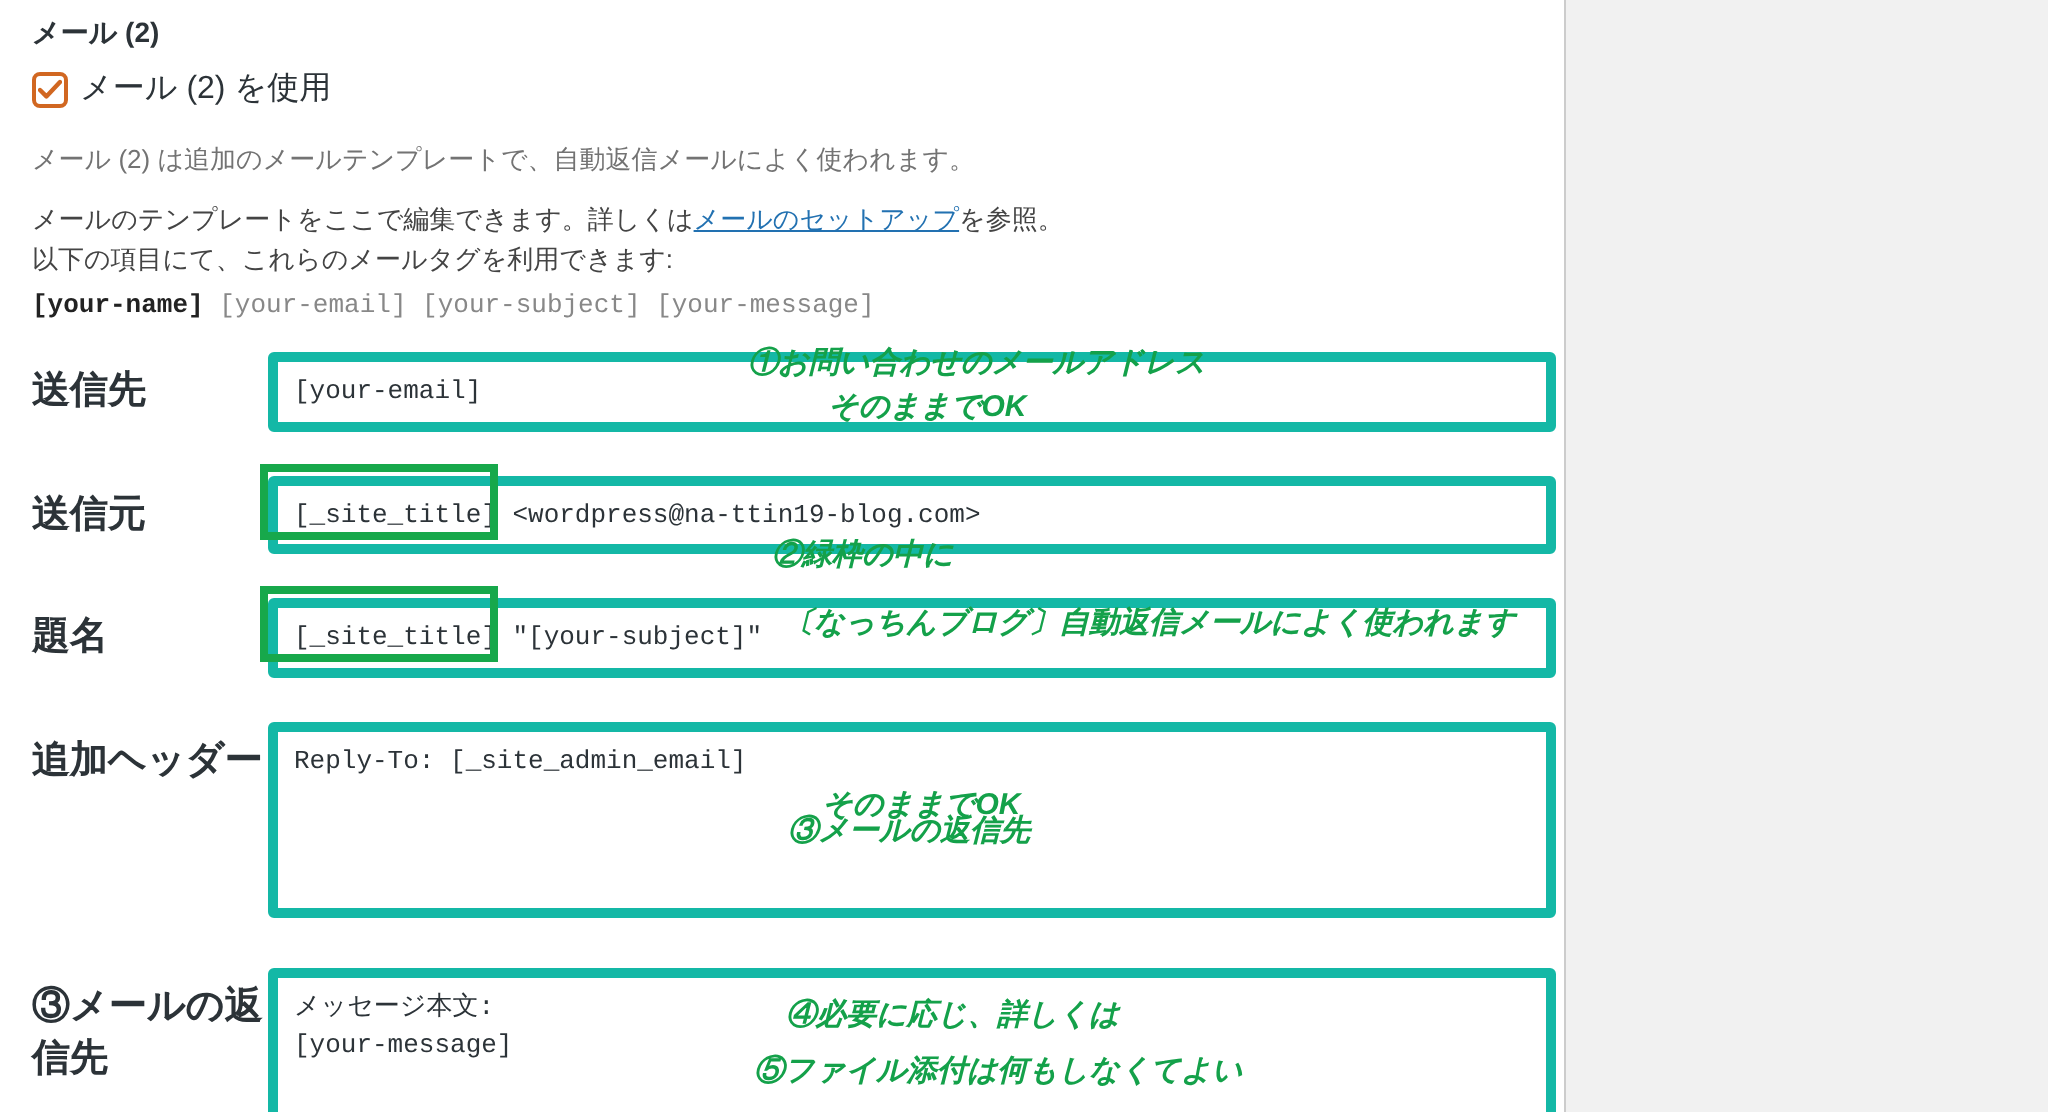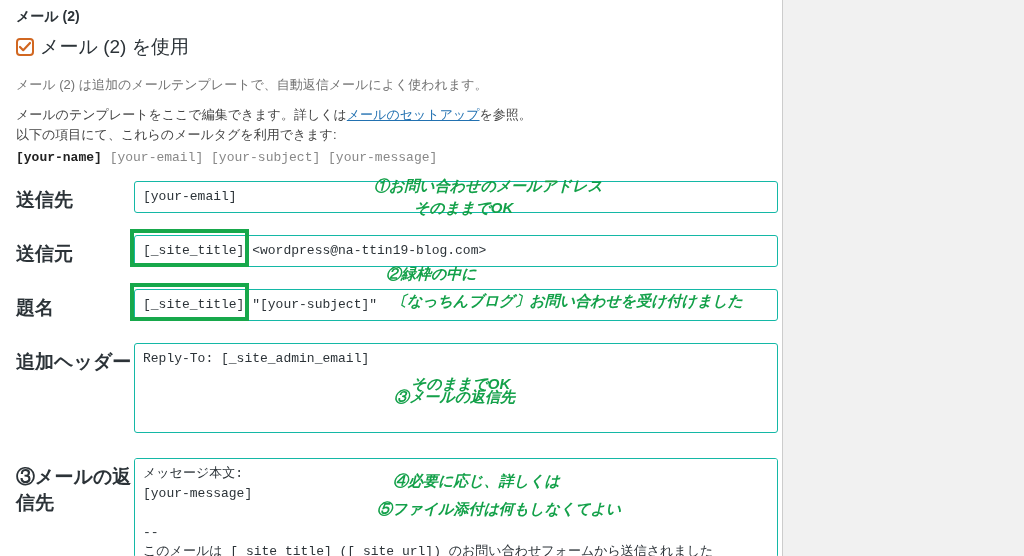--- a/index.html
+++ b/index.html
@@ -32,21 +32,21 @@
     font-weight: 600;
     margin: 0 0 8px 0;
     color: #2c3338;
   }
   .checkline {
     display: flex;
     align-items: center;
     gap: 6px;
     margin-bottom: 4px;
     color: #2c3338;
-    font-size: 19px;
+    font-size: 16px;
   }
   .checkbox {
     width: 18px;
     height: 18px;
     border: 2px solid #d16721;
     border-radius: 4px;
     display: inline-flex;
     align-items: center;
     justify-content: center;
   }
@@ -82,21 +82,21 @@
     color: #2c3338;
     font-size: 19px;
     padding-top: 6px;
   }
   .field {
     flex: 1;
     position: relative;
   }
   input[type=text].txt, textarea.txt {
     width: 100%;
-    border: 1px solid #14b8a6;
+    border: 5px solid #14b8a6;
     border-radius: 3px;
     padding: 5px 8px;
     font-family: "Courier New", monospace;
     font-size: 13px;
     color: #2c3338;
     background: #fff;
     line-height: 1.5;
   }
   textarea.txt {
     resize: none;
@@ -169,21 +169,21 @@
         <div class="green-frame frame-sender"></div>
         <span class="annot" style="left:252px; top:30px;text-align:center;">②緑枠の中に</span>
       </div>
     </div>
 
     <div class="row">
       <div class="label">題名</div>
       <div class="field">
         <input type="text" class="txt" value="[_site_title] &quot;[your-subject]&quot;" style="">
         <div class="green-frame frame-subject"></div>
-        <span class="annot" style="left:258px; top:3px;">〔なっちんブログ〕お問い合わせを受け付けました</span>
+        <span class="annot" style="left:258px; top:3px;">〔なっちんブログ〕自動返信メールによく使われます</span>
       </div>
     </div>
 
     <div class="row">
       <div class="label">追加ヘッダー</div>
       <div class="field">
         <textarea class="txt" rows="4" style="">Reply-To: [_site_admin_email]</textarea>
         <span class="annot" style="left:260px; top:9px;margin-top:36px;">③メールの返信先</span>
         <span class="annot" style="left:277px; top:32px;">そのままでOK</span>
       </div>

